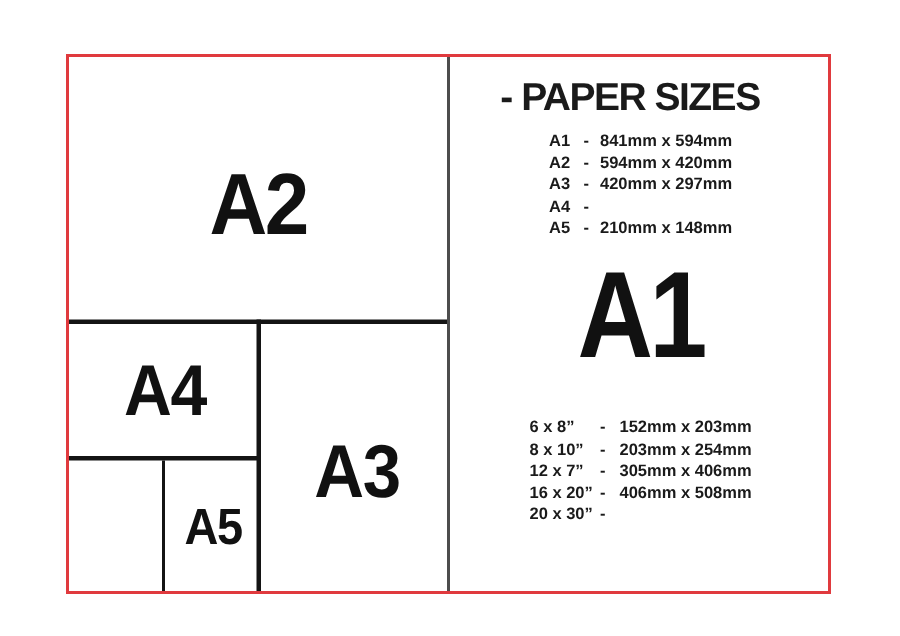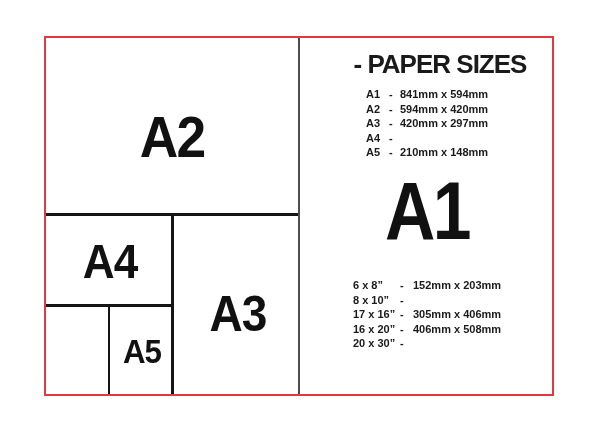--- a/index.html
+++ b/index.html
@@ -23,21 +23,21 @@
     transform:translate(-50%,-46%) scaleX(0.92); white-space:nowrap;
   }
   .lbl-a2 { left:172px; top:135px; font-size:58px; letter-spacing:-2px; }
   .lbl-a4 { left:110px; top:260px; font-size:48px; letter-spacing:-1px; }
   .lbl-a3 { left:238px; top:312px; font-size:50px; letter-spacing:-1px; }
   .lbl-a5 { left:142px; top:350px; font-size:34px; letter-spacing:-1px; }
 
   .panel-title {
     position:absolute; left:300px; top:51px; width:240px; text-align:center;
     font-size:26px; font-weight:700; letter-spacing:-1px; line-height:1;
-    color:#1a1a1a; white-space:nowrap;margin-left:20px;
+    color:#1a1a1a; white-space:nowrap;
   }
   .size-list { position:absolute; font-size:11px; font-weight:700; line-height:14.5px; color:#1a1a1a; }
   .a-sizes    { left:366px; top:87px; }
   .inch-sizes { left:353px; top:278px; }
   .size-row { display:flex; white-space:nowrap; }
   .a-sizes .c-name    { width:23px; }
   .a-sizes .c-sep     { width:11px; }
   .inch-sizes .c-name { width:47px; }
   .inch-sizes .c-sep  { width:13px; }
 
@@ -98,23 +98,24 @@
 
   <div class="size-list inch-sizes">
     <div class="size-row">
       <span class="c-name">6 x 8”</span>
       <span class="c-sep">-</span>
       <span class="c-dims">152mm x 203mm</span>
     </div>
     <div class="size-row">
       <span class="c-name">8 x 10”</span>
       <span class="c-sep">-</span>
+      <span class="c-dims">203mm x 254mm</span>
     </div>
     <div class="size-row">
-      <span class="c-name">17 x 16”</span>
+      <span class="c-name">12 x 7”</span>
       <span class="c-sep">-</span>
       <span class="c-dims">305mm x 406mm</span>
     </div>
     <div class="size-row">
       <span class="c-name">16 x 20”</span>
       <span class="c-sep">-</span>
       <span class="c-dims">406mm x 508mm</span>
     </div>
     <div class="size-row">
       <span class="c-name">20 x 30”</span>

